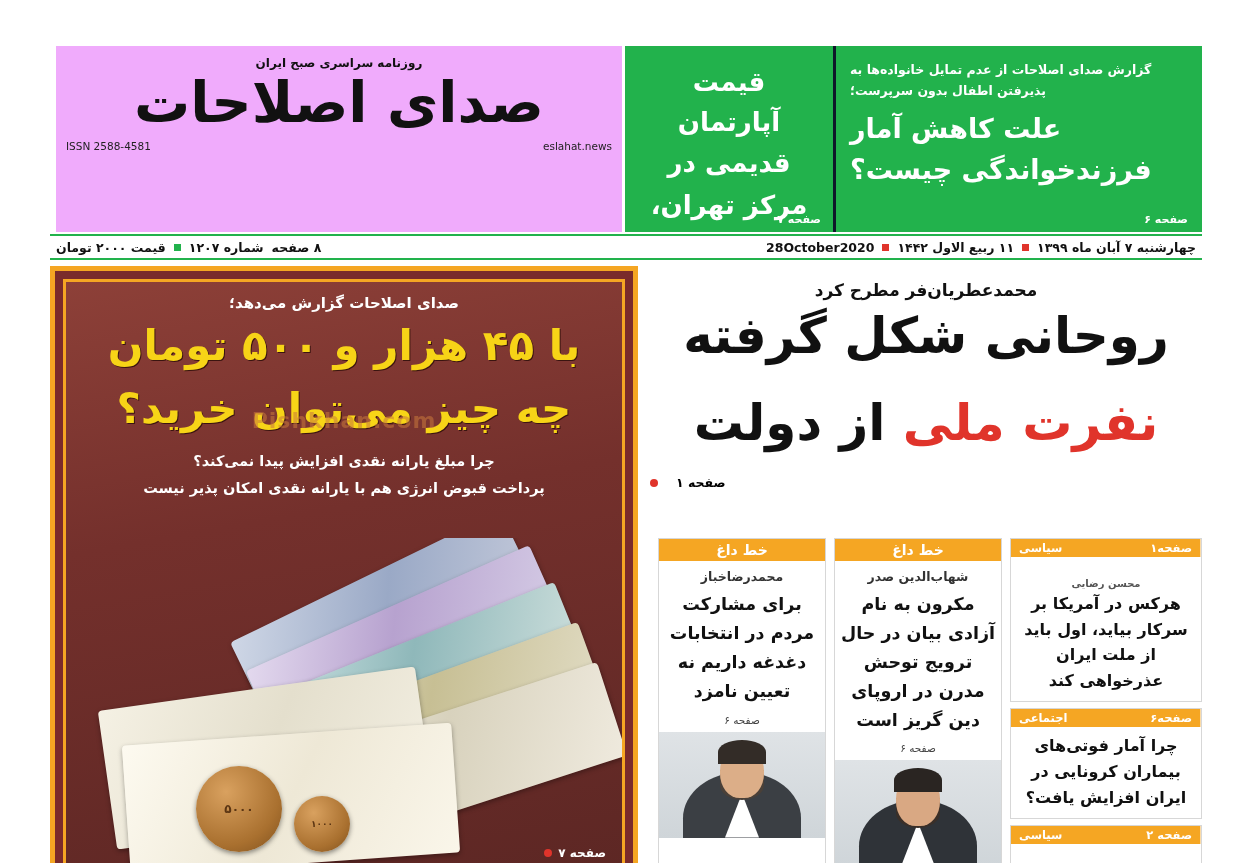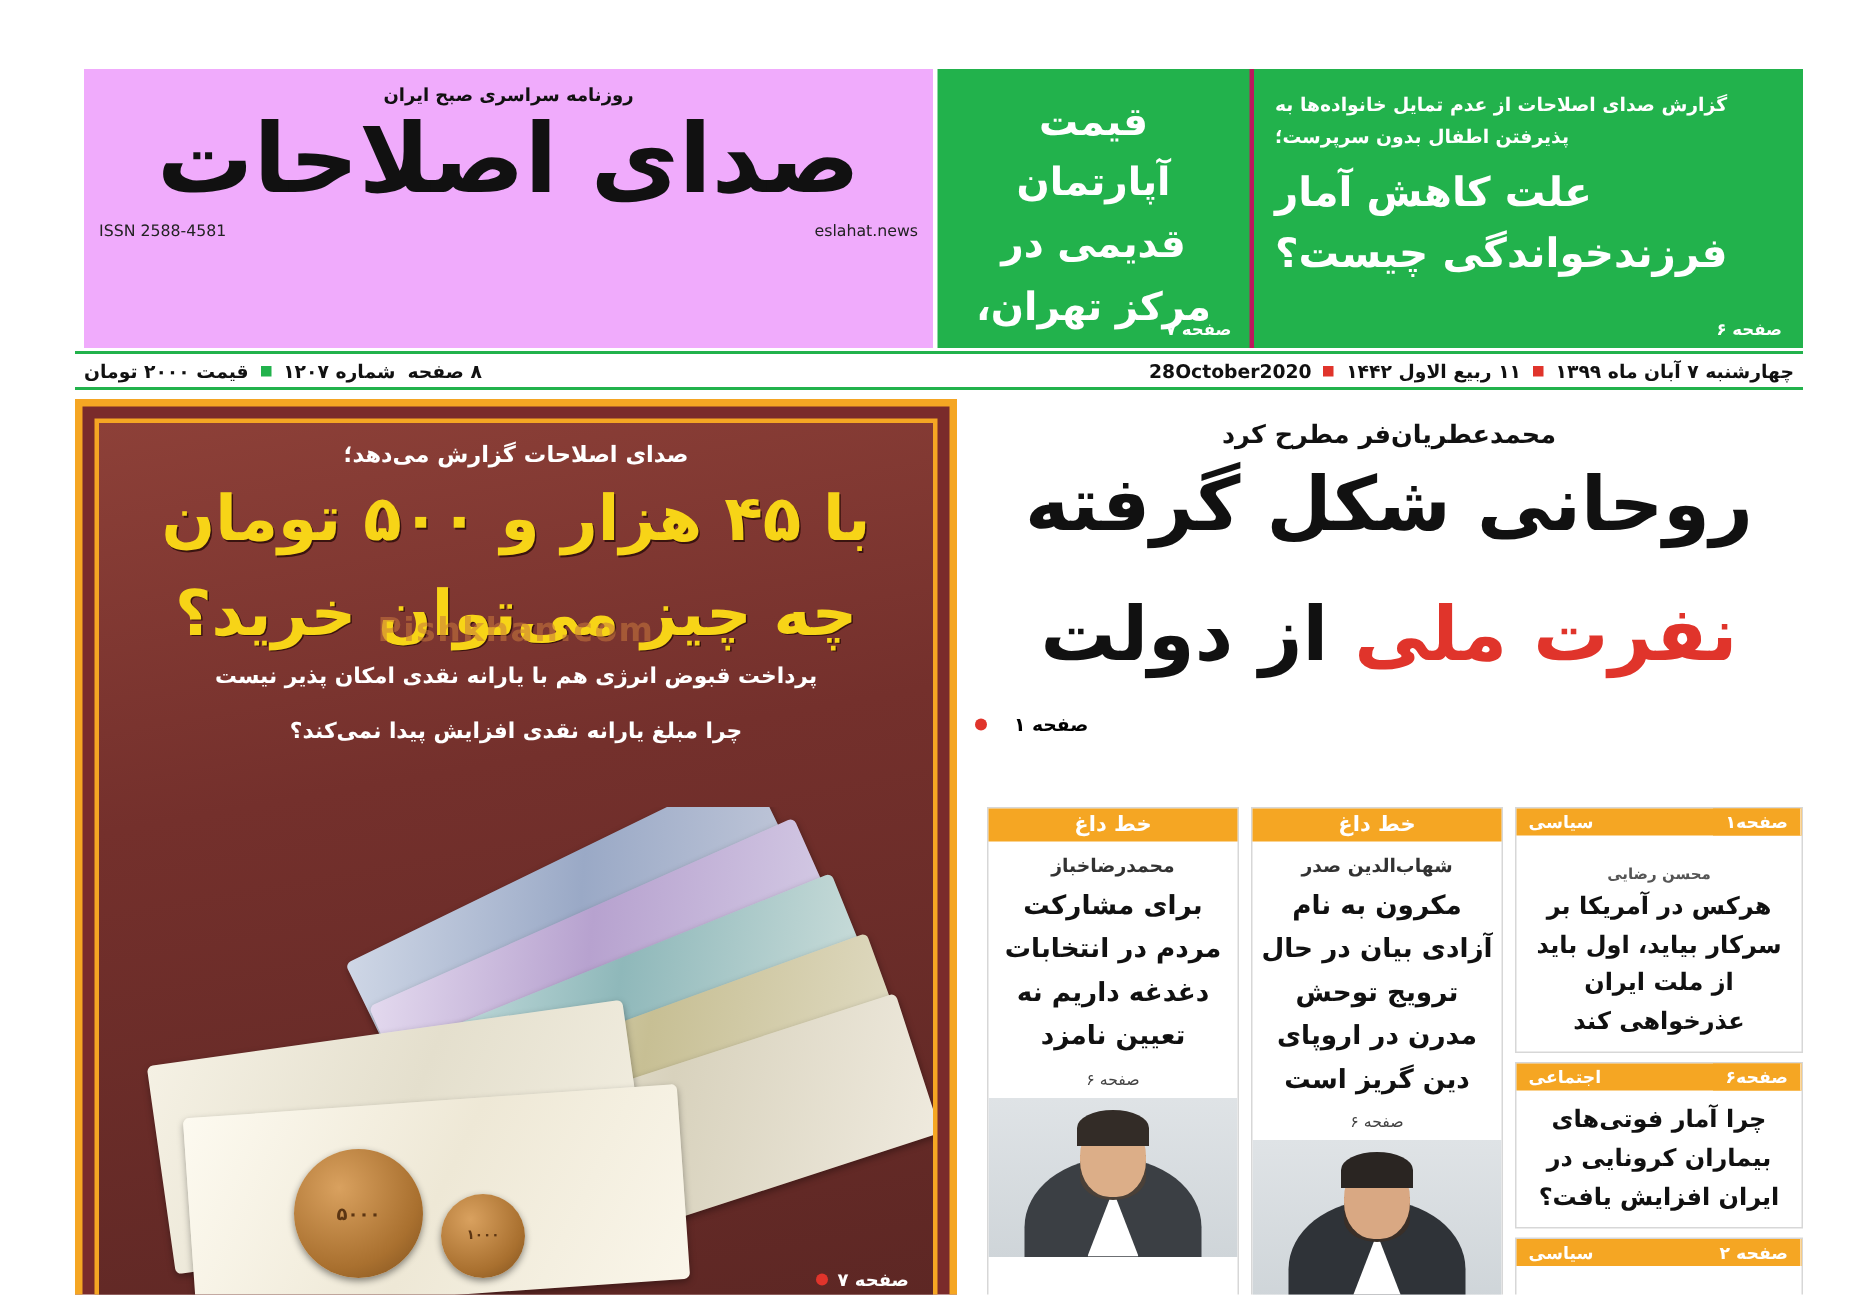--- a/index.html
+++ b/index.html
@@ -41,21 +41,21 @@
   }
   .mh-left {
     width: 366px;
     padding: 14px 14px 6px 14px;
     text-align: left;
   }
   .mh-mid {
     width: 214px;
     padding: 14px 12px 6px 12px;
     text-align: center;
-    border-right: 3px solid #be185d;
+    border-right: 3px solid #0f172a;
     border-left: 3px solid #ffffff;
   }
   .mh-right {
     width: 566px;
     background: #f0abfc;
     text-align: center;
   }
   .mh-kicker {
     font-size: 12.5px;
     line-height: 1.65;
@@ -92,21 +92,21 @@
   }
 
   
   .logo-tagline {
     font-size: 12px;
     color: #111;
     margin-top: 10px;
     font-weight: bold;
   }
   .logo-word {
-    font-size: 64px;
+    font-size: 56px;
     font-weight: bold;
     color: #111;
     line-height: 1.1;
     margin-top: 2px;
     letter-spacing: -2px;
     direction: rtl;
   }
   .logo-bottom {
     display: flex;
     justify-content: space-between;
@@ -501,22 +501,22 @@
   </div>
 
   <div class="content">
 
     <div class="feature-box">
       <div class="feature-inner">
         <div class="f-kicker">صدای اصلاحات گزارش می‌دهد؛</div>
         <div class="f-head">با ۴۵ هزار و ۵۰۰ تومان</div>
         <div class="f-head">چه چیز می‌توان خرید؟</div>
         <div class="watermark">Pishkhan.com</div>
+        <div class="f-sub">چرا مبلغ یارانه نقدی افزایش پیدا نمی‌کند؟</div>
         <div class="f-sub" style="margin-top:2px;">پرداخت قبوض انرژی هم با یارانه نقدی امکان پذیر نیست</div>
-        <div class="f-sub">چرا مبلغ یارانه نقدی افزایش پیدا نمی‌کند؟</div>
 
         <div class="money">
           <div class="bill" style="left:170px; top:34px; width:300px; height:96px; transform:rotate(-26deg); background:linear-gradient(120deg,#cfd7e6,#9aa9c6 50%,#c3c9da);"></div>
           <div class="bill" style="left:186px; top:66px; width:310px; height:96px; transform:rotate(-24deg); background:linear-gradient(120deg,#e3d9ee,#b7a2cf 45%,#d6cde6);"></div>
           <div class="bill" style="left:200px; top:100px; width:318px; height:98px; transform:rotate(-22deg); background:linear-gradient(120deg,#cfe4e4,#8fb8ba 45%,#cfe0dd);"></div>
           <div class="bill" style="left:216px; top:136px; width:322px; height:98px; transform:rotate(-20deg); background:linear-gradient(120deg,#e7e4d3,#c7bf94 45%,#e2ddc6);"></div>
           <div class="bill" style="left:228px; top:172px; width:326px; height:98px; transform:rotate(-18deg); background:linear-gradient(120deg,#f0ece0,#d8d2bd 45%,#efeade);"></div>
           <div class="bill" style="left:40px; top:150px; width:320px; height:140px; transform:rotate(-8deg); background:linear-gradient(120deg,#f5f1e4,#e4dfcd 50%,#f3efe2);"></div>
           <div class="bill" style="left:60px; top:196px; width:330px; height:130px; transform:rotate(-4deg); background:linear-gradient(120deg,#fdfaf0,#eee8d6 50%,#faf6ea);"></div>
           <div class="coin" style="left:130px; top:228px; width:86px; height:86px;text-align:right;">۵۰۰۰</div>

